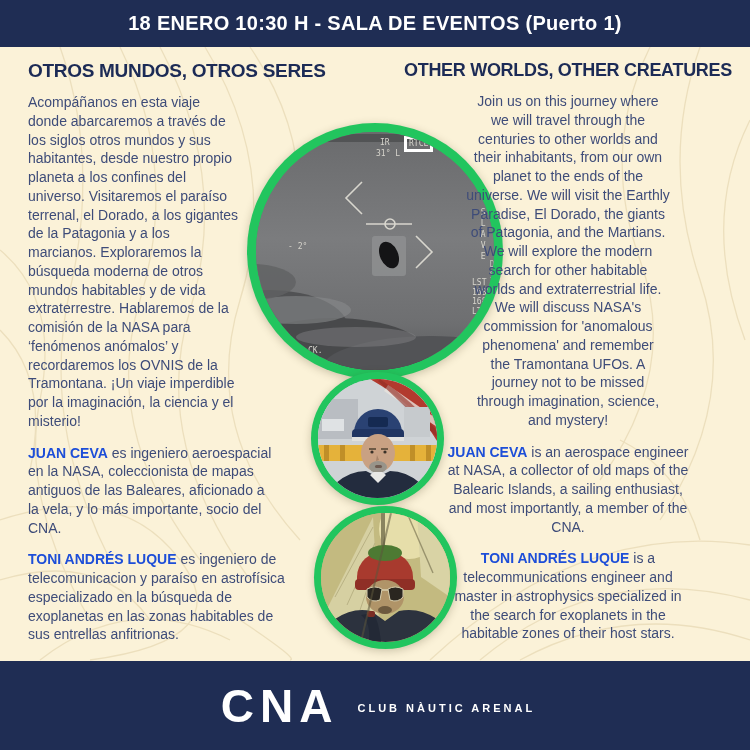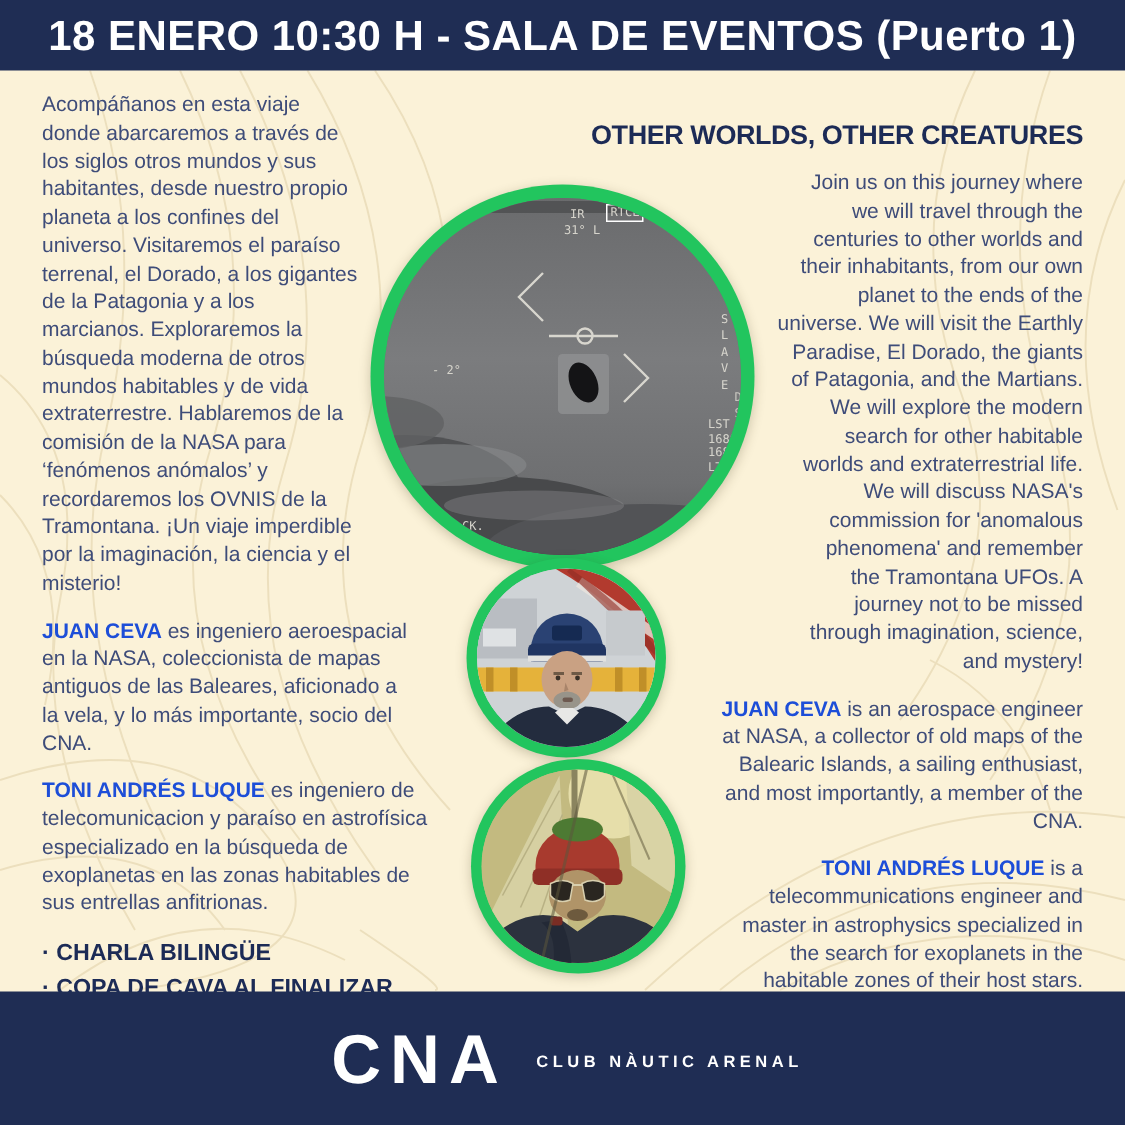--- a/index.html
+++ b/index.html
@@ -2,43 +2,43 @@
 <html><head>
 <meta charset="utf-8">
 <style>
   html,body{margin:0;padding:0;background:#888;}
   .page{position:relative;width:750px;height:750px;margin:0 auto;background:#fbf2d8;overflow:hidden;
         font-family:"Liberation Sans",sans-serif;}
   .contours{position:absolute;inset:0;pointer-events:none;}
   
   .banner{position:absolute;top:0;left:0;width:750px;height:47px;background:#1f2d54;
           display:flex;align-items:center;justify-content:center;z-index:5;}
-  .banner-title{color:#ffffff;font-size:28px;font-weight:700;letter-spacing:.3px;}
+  .banner-title{color:#ffffff;font-size:20px;font-weight:700;letter-spacing:.3px;}
   
   .col{position:absolute;top:60px;z-index:3;}
   .col-left{left:28px;width:312px;text-align:left;}
-  .col-right{left:370px;width:352px;text-align:right;margin-top:20px;}
+  .col-right{left:392px;width:352px;text-align:center;}
   .col-heading{color:#1c2b56;font-weight:800;font-size:19px;letter-spacing:-.3px;white-space:nowrap;margin:0 0 11px 0;}
   .col-right .col-heading{font-size:18px;}
   .body-text{color:#3e4c79;font-size:14px;line-height:1.34;white-space:pre-line;margin:0;}
   .bio{margin-top:13px;}
   .speaker-name{color:#1d4ed8;font-weight:700;}
   .bullets{margin-top:13px;color:#1c2b56;font-weight:800;font-size:15.5px;line-height:1.5;white-space:pre-line;}
   
   .photo{position:absolute;border-radius:50%;background:#22c55e;box-shadow:0 2px 8px rgba(60,50,20,.25);}
   .photo-inner{position:absolute;border-radius:50%;overflow:hidden;}
   .ufo-circle{left:247px;top:123px;width:256px;height:256px;z-index:2;}
   .ufo-inner{left:9px;top:9px;width:238px;height:238px;background:#6f7072;}
   .p1-circle{left:311px;top:372px;width:133px;height:133px;z-index:3;}
   .p1-inner{left:7px;top:7px;width:119px;height:119px;background:#c9cdd2;}
   .p2-circle{left:314px;top:506px;width:143px;height:143px;z-index:4;}
   .p2-inner{left:7px;top:7px;width:129px;height:129px;background:#c7bd7f;}
   .hud{position:absolute;color:#d6d4cc;font-family:"DejaVu Sans Mono",monospace;font-size:8px;line-height:1.2;z-index:2;}
   .hud.vert{writing-mode:vertical-rl;text-orientation:upright;letter-spacing:2px;}
-  .hud.boxed{border:1px solid #ffffff;padding:0 2px;}
+  .hud.boxed{border:3px solid #ffffff;padding:0 2px;}
   .hud.block{white-space:pre-line;text-align:left;}
   
   .footer{position:absolute;left:0;bottom:0;width:750px;height:89px;background:#1f2d54;z-index:5;
           display:flex;flex-direction:row;align-items:center;justify-content:center;}
   .logo-cna{color:#fff;font-weight:800;font-size:46px;line-height:1;letter-spacing:6px;margin-left:6px;}
   .logo-sub{color:#fff;font-weight:700;font-size:11px;letter-spacing:3px;margin-top:5px;margin-left:3px;padding-left:16px;}
 </style>
 </head>
 <body>
 
@@ -65,20 +65,21 @@
       <path d="M620,440 Q680,470 700,540"></path>
       <path d="M240,620 Q300,660 290,660"></path>
     </g>
   </svg>
 
   <div class="banner">
     <span class="banner-title">18 ENERO 10:30 H - SALA DE EVENTOS (Puerto 1)</span>
   </div>
 
   <div class="col col-left">
+    <h2 class="col-heading">OTROS MUNDOS, OTROS SERES</h2>
     <p class="body-text">Acompáñanos en esta viaje
 donde abarcaremos a través de
 los siglos otros mundos y sus
 habitantes, desde nuestro propio
 planeta a los confines del
 universo. Visitaremos el paraíso
 terrenal, el Dorado, a los gigantes
 de la Patagonia y a los
 marcianos. Exploraremos la
 búsqueda moderna de otros

